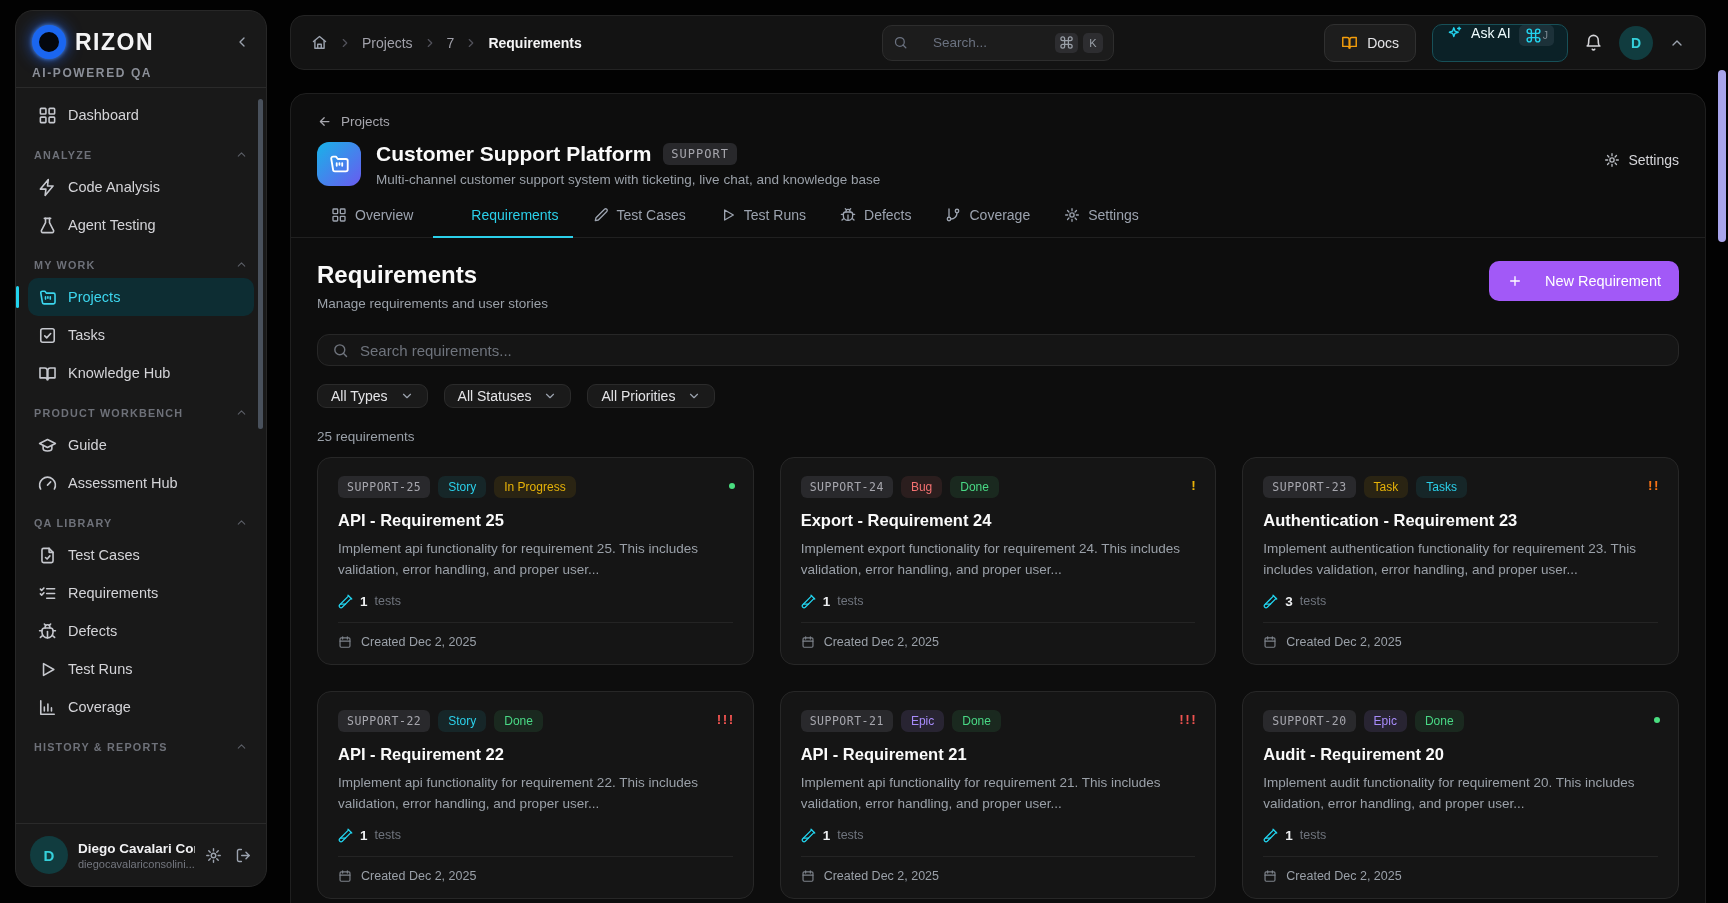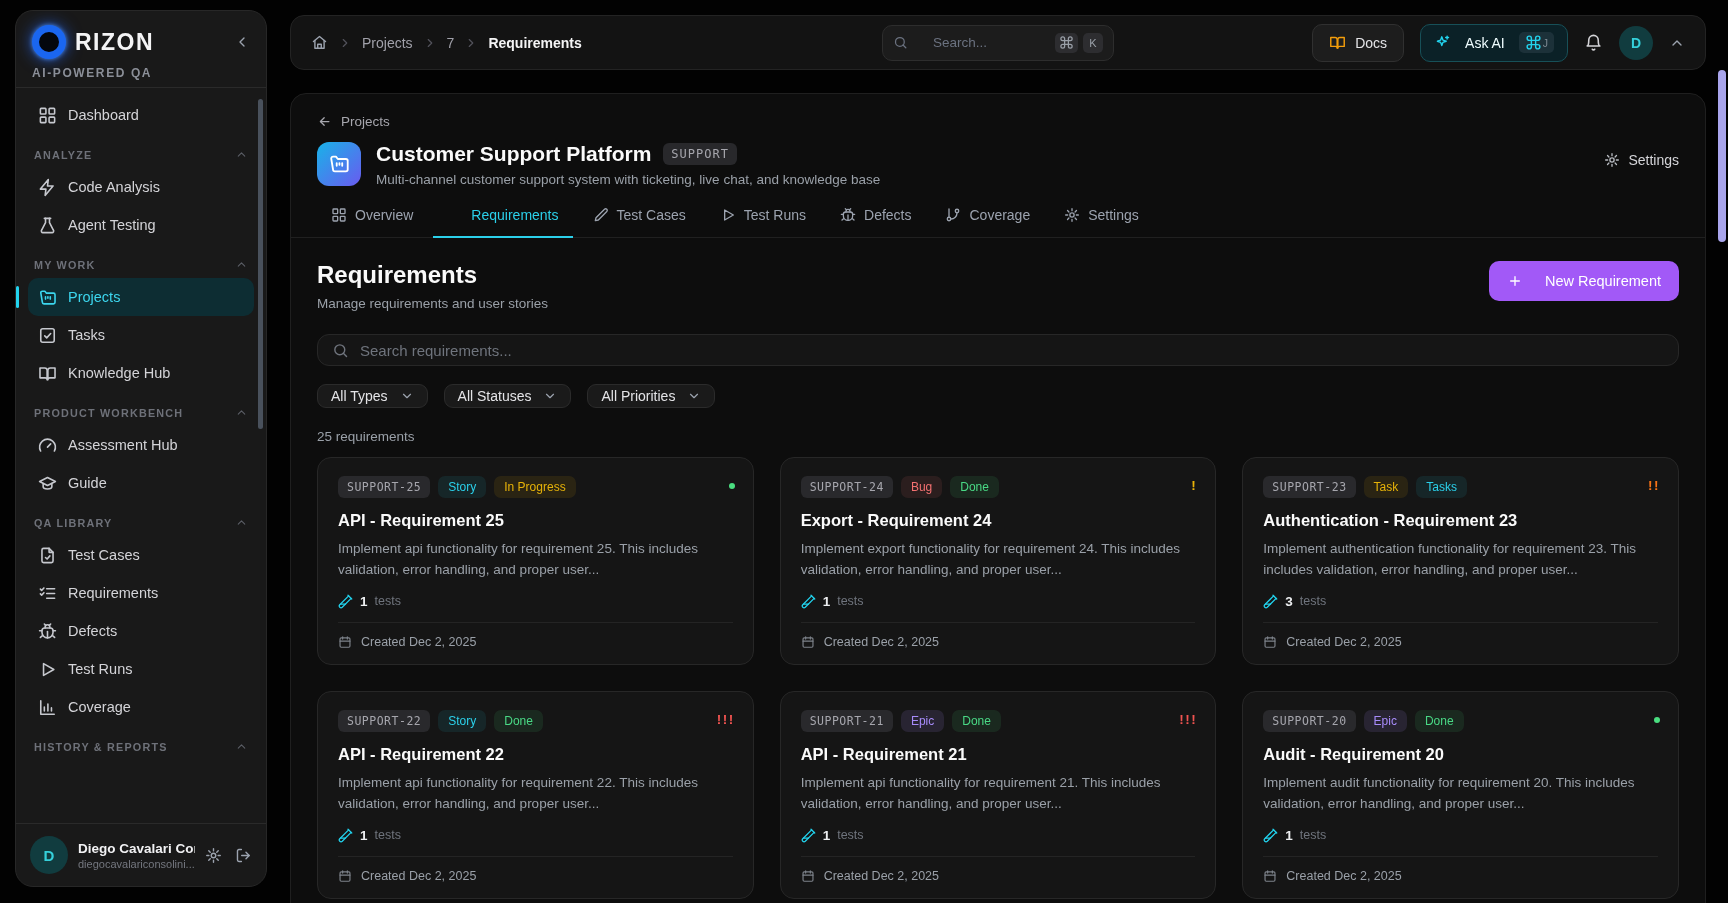--- a/index.html
+++ b/index.html
@@ -57,21 +57,21 @@
     gap:25px; padding:0 10px; color:#6b7280; cursor:pointer; }
   .search-pill svg.ic { width:15px; height:15px; }
   .search-pill .ph { font-size:13.5px; flex:1; }
   .key { min-width:20px; height:20px; background:#2d2d30; border-radius:5px; display:flex;
     align-items:center; justify-content:center; font-size:11px; color:#9aa0a8; padding:0 4px; gap:1px; }
   .key svg { width:11px; height:11px; }
   .topbar-right { margin-left:auto; display:flex; align-items:center; gap:16px; }
   .btn-docs { display:flex; align-items:center; gap:9px; height:38px; padding:0 16px; background:#1d1d1d;
     border:1px solid #303030; border-radius:10px; font-size:14px; color:#e4e4e7; cursor:pointer; }
   .btn-docs svg.ic { width:17px; height:17px; color:#f59e0b; }
-  .btn-askai { display:flex; align-items:center; gap:14px; height:38px; padding:6px 13px; background:#0b2127;
+  .btn-askai { display:flex; align-items:flex-start; gap:8px; height:38px; padding:0 13px; background:#0b2127;
     border:1px solid #175058; border-radius:10px; font-size:14px; color:#f0fdff; cursor:pointer; }
   .btn-askai svg.ic { width:17px; height:17px; color:#22d3ee; }
   .ai-badge { display:flex; align-items:center; background:rgba(148,163,184,.13); border-radius:5px;
     padding:2px 6px; font-size:10.5px; color:#7f8c95; gap:1px; }
   .ai-badge svg { width:10px; height:10px; }
   .bell-btn { color:#d4d4d8; cursor:pointer; } .bell-btn svg { width:19px; height:19px; }
   .tb-avatar { width:34px; height:34px; border-radius:50%; background:#113c3f; color:#35d0da;
     display:flex; align-items:center; justify-content:center; font-weight:700; font-size:14px; cursor:pointer; }
   .chev-up { color:#9ca3af; cursor:pointer; } .chev-up svg { width:16px; height:16px; }
 
@@ -247,34 +247,34 @@
           <span>PRODUCT WORKBENCH</span>
           <span>
             <svg class="ic" viewBox="0 0 24 24" fill="none" stroke="currentColor" stroke-width="2" stroke-linecap="round" stroke-linejoin="round">
               <path d="M18 15l-6-6-6 6"></path>
             </svg>
           </span>
         </div>
         <div class="nav-item">
           <span>
             <svg class="ic" viewBox="0 0 24 24" fill="none" stroke="currentColor" stroke-width="2" stroke-linecap="round" stroke-linejoin="round">
+              <path d="M22 9.5 12 4.5 2 9.5l10 5 10-5z"></path>
+              <path d="M6.5 12v4.2c0 1.5 2.6 2.8 5.5 2.8s5.5-1.3 5.5-2.8V12"></path>
+            </svg>
+          </span>
+          <span>Guide</span>
+        </div>
+        <div class="nav-item">
+          <span>
+            <svg class="ic" viewBox="0 0 24 24" fill="none" stroke="currentColor" stroke-width="2" stroke-linecap="round" stroke-linejoin="round">
               <path d="M3.34 19a10 10 0 1 1 17.32 0"></path>
               <path d="m12 14 4-4"></path>
             </svg>
           </span>
           <span>Assessment Hub</span>
-        </div>
-        <div class="nav-item">
-          <span>
-            <svg class="ic" viewBox="0 0 24 24" fill="none" stroke="currentColor" stroke-width="2" stroke-linecap="round" stroke-linejoin="round">
-              <path d="M22 9.5 12 4.5 2 9.5l10 5 10-5z"></path>
-              <path d="M6.5 12v4.2c0 1.5 2.6 2.8 5.5 2.8s5.5-1.3 5.5-2.8V12"></path>
-            </svg>
-          </span>
-          <span>Guide</span>
         </div>
       </div>
       <div class="nav-section">
         <div class="nav-section-label">
           <span>QA LIBRARY</span>
           <span>
             <svg class="ic" viewBox="0 0 24 24" fill="none" stroke="currentColor" stroke-width="2" stroke-linecap="round" stroke-linejoin="round">
               <path d="M18 15l-6-6-6 6"></path>
             </svg>
           </span>

